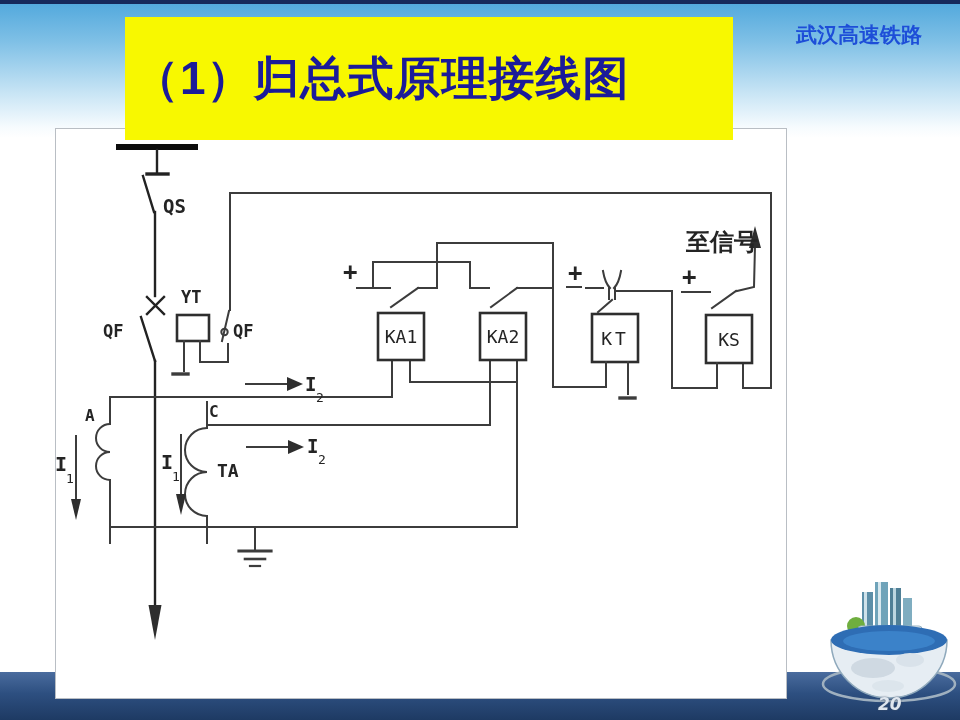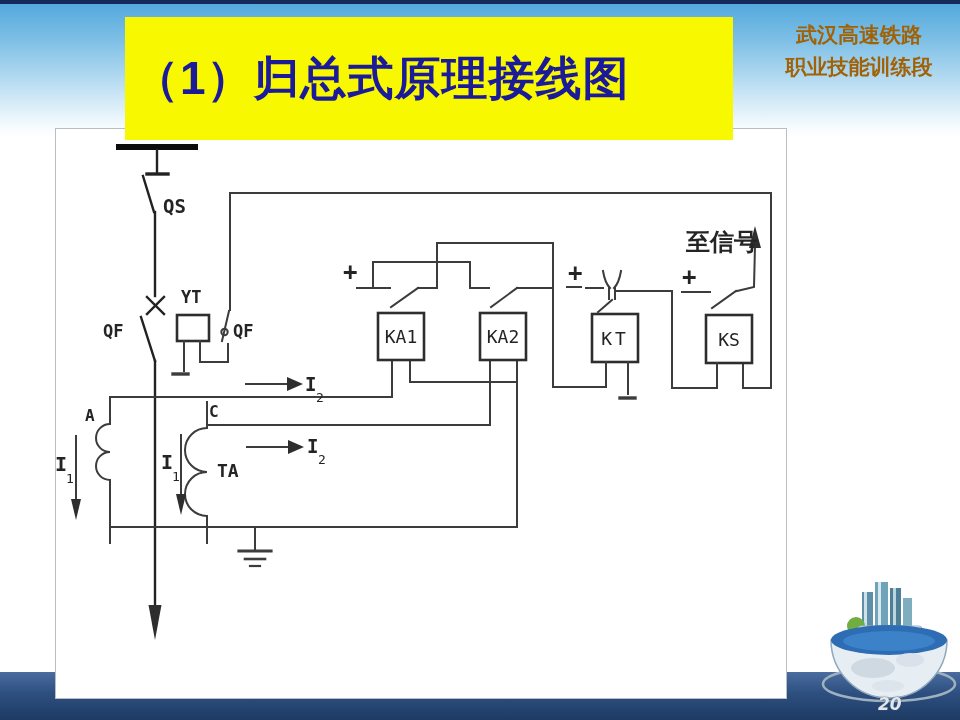--- a/index.html
+++ b/index.html
@@ -60,23 +60,22 @@
 
 <div class="layer" id="sky"></div>
 <div class="layer" id="bottom-band"></div>
 <div class="layer" id="content-panel"></div>
 <div class="layer" id="top-strip"></div>
 
 <div class="layer" id="title-banner" style="background: rgb(248, 248, 0);">
   <span class="title-text" style="color: rgb(27, 27, 153); padding-left: 8px;">（1）归总式原理接线图</span>
 </div>
 
-<div class="layer" id="org-header" style="color: #a16207;">
+<div class="layer" id="org-header" style="color: #1d4ed8;">
   <div>武汉高速铁路</div>
-  <div>职业技能训练段</div>
 </div>
 
 <svg class="layer" id="schematic" viewBox="0 0 960 720">
 
   <g>
     <line class="wire-bold" x1="119" y1="147" x2="195" y2="147" style="stroke-width:6;stroke:#0c0c0c"></line>
     <line class="wire-bold" x1="157" y1="150" x2="157" y2="172"></line>
     <line class="wire-bold" x1="147" y1="174" x2="168" y2="174" style="stroke-width:3.4"></line>
     <line class="wire-bold" x1="143" y1="176" x2="154" y2="212"></line>
     <line class="wire-bold" x1="155" y1="212" x2="155" y2="296"></line>

